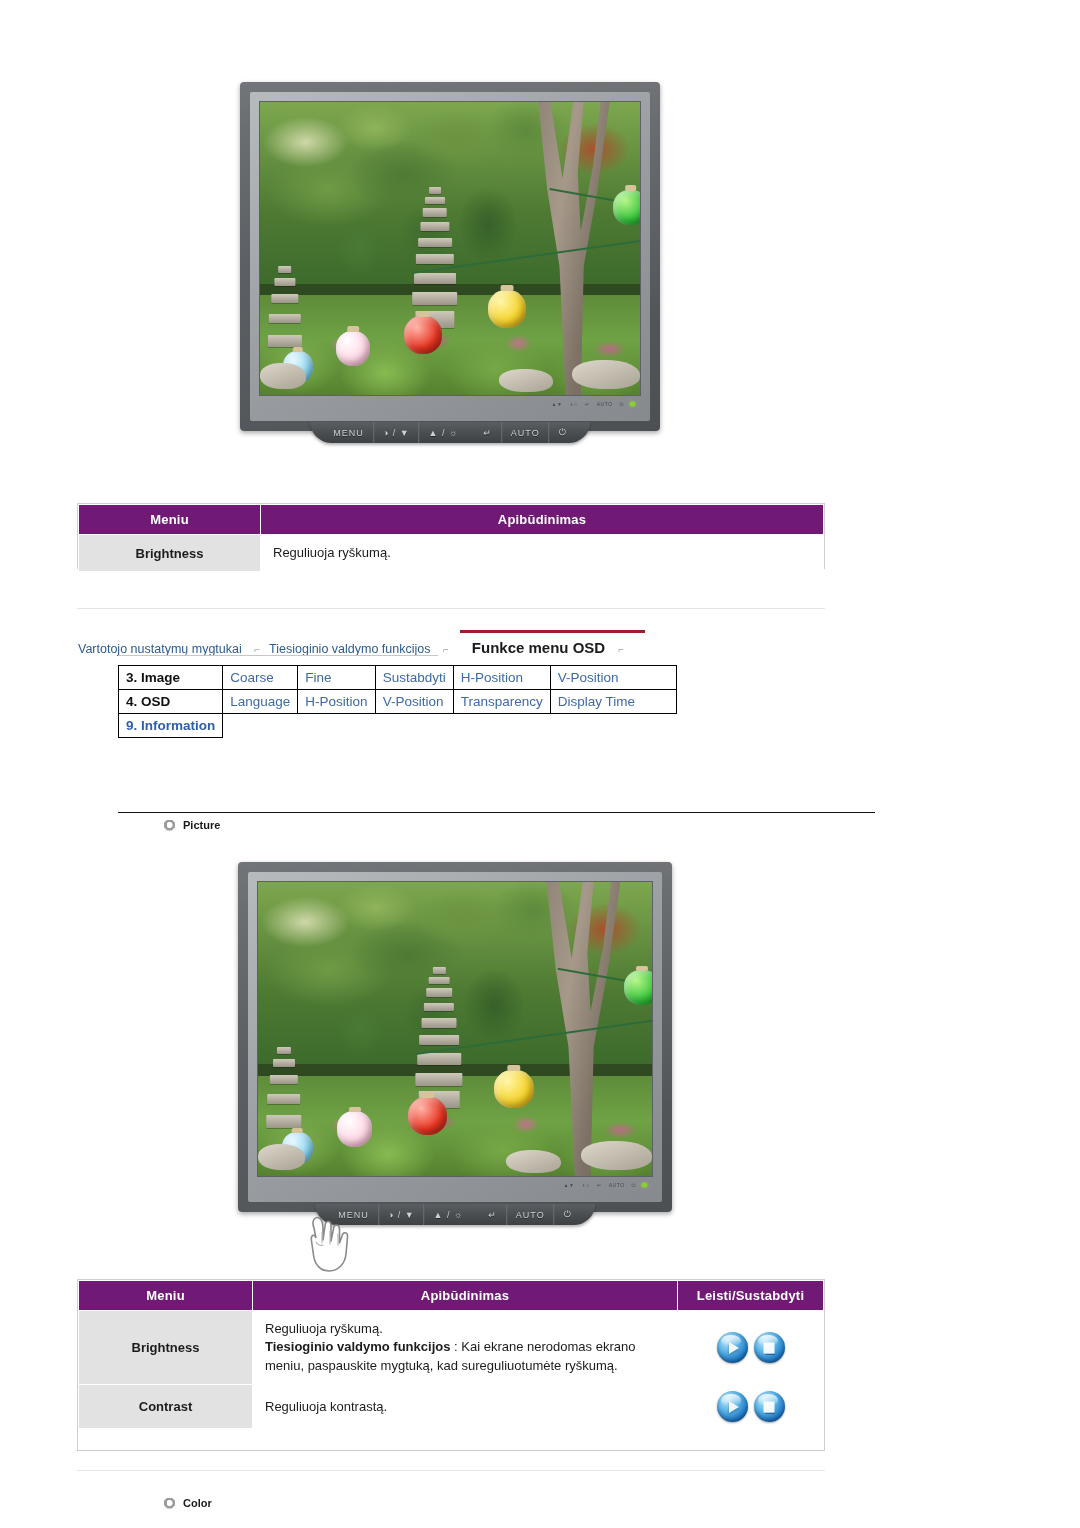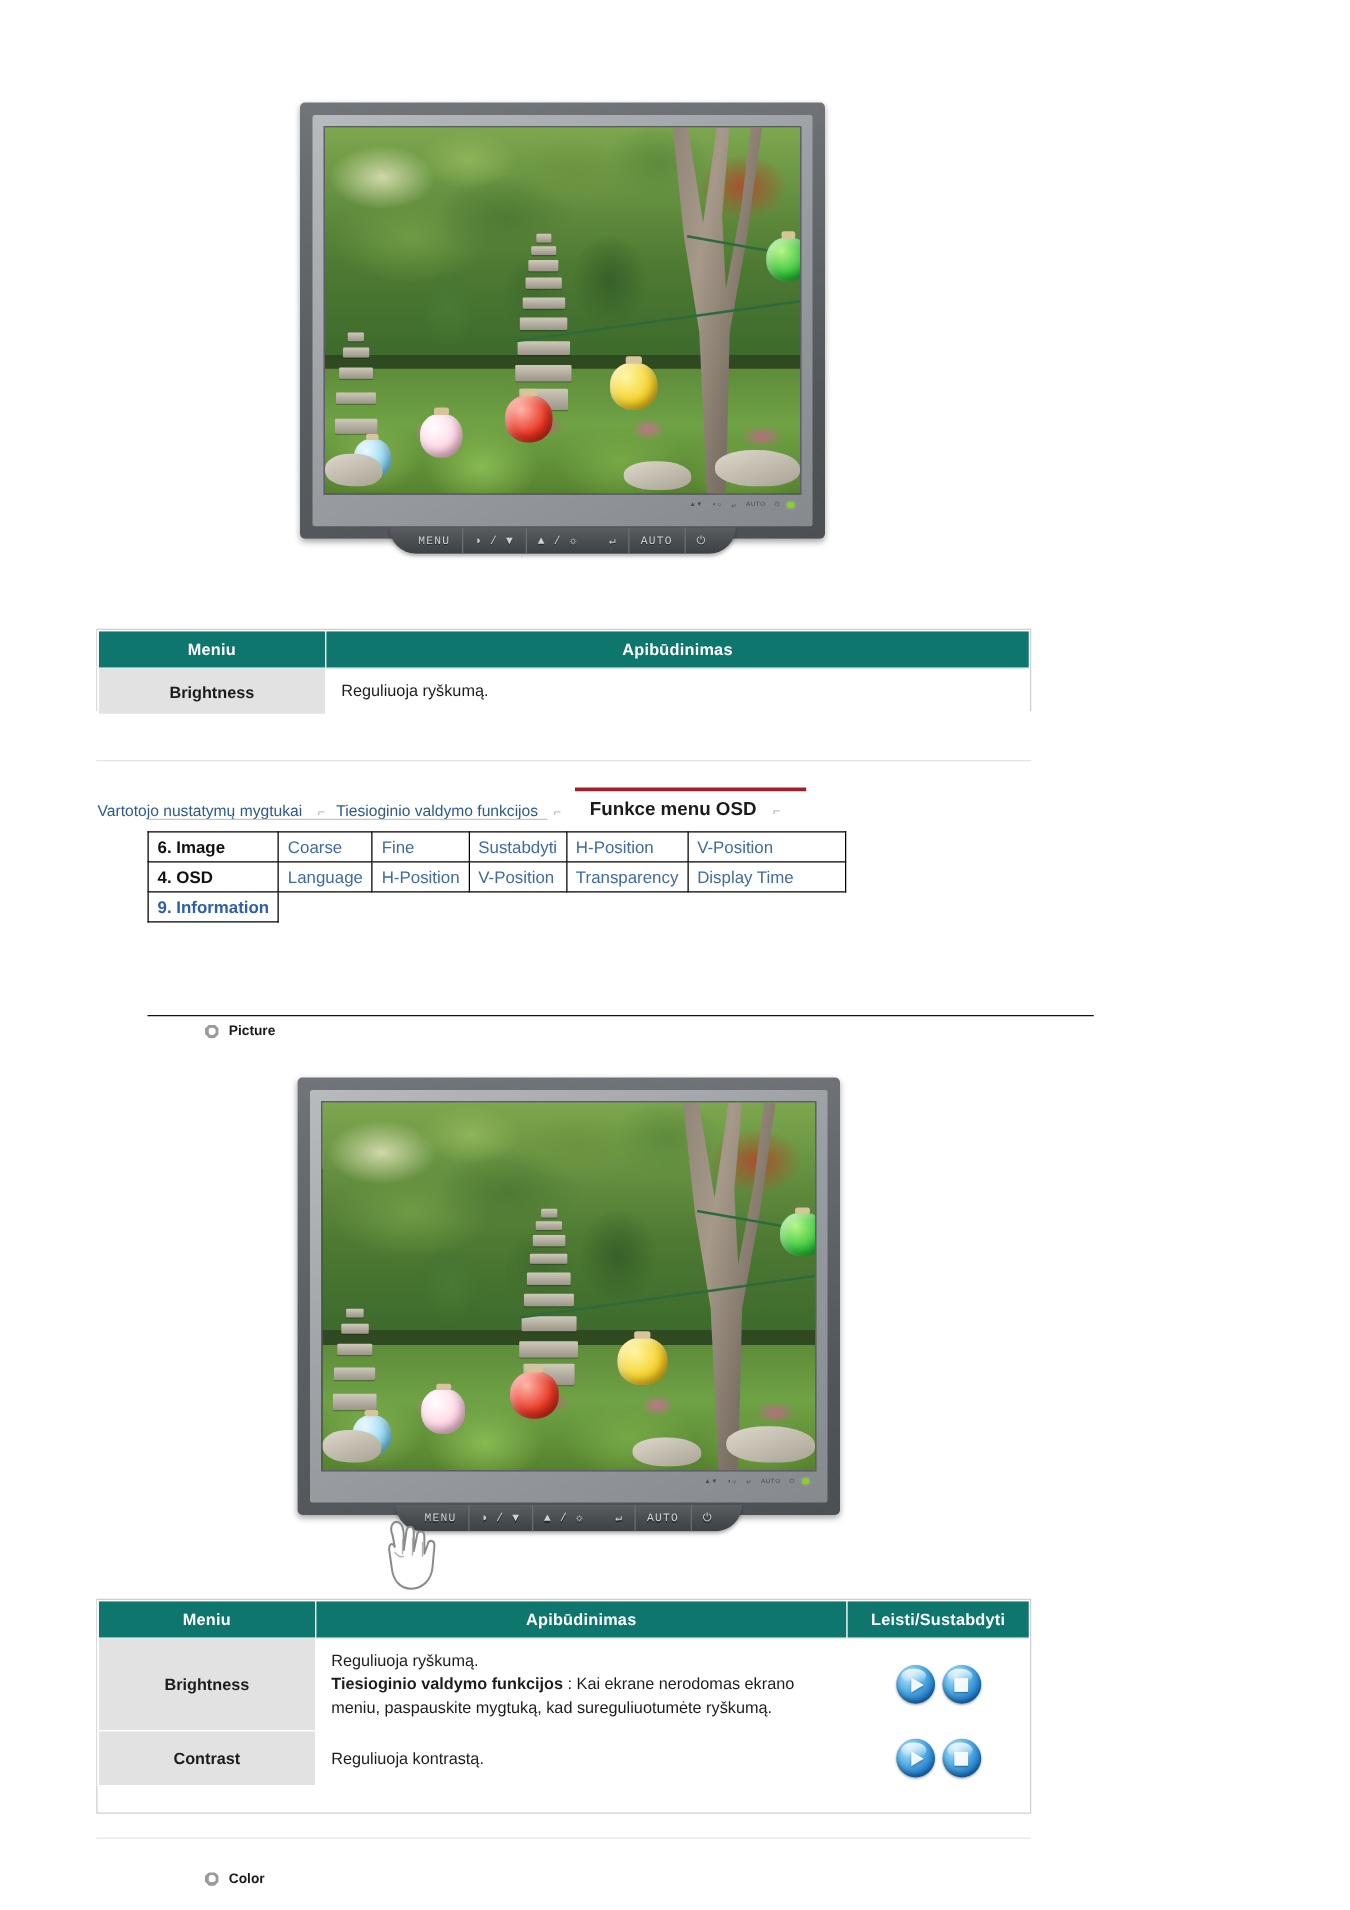--- a/index.html
+++ b/index.html
@@ -68,21 +68,20 @@
     height: 21px;
     box-shadow: 0 2px 3px rgba(0,0,0,.3);
   }
   .cbtn {
     display:flex; align-items:center; justify-content:center;
     font-size:9px; color:#cfd2d5; letter-spacing:1px;
     padding: 0 9px;
     border-right: 1px solid #6b6e72;
     white-space:nowrap;
     text-shadow: 0 1px 0 rgba(0,0,0,.5);
-    font-family: Liberation Mono, monospace;
   }
   .cbtn:last-child { border-right:none; }
   .cbtn.gap { border-right:none; padding-right:16px; }
 
   
   .scene { position:absolute; inset:0; }
   .sky { position:absolute; left:0; top:0; width:100%; height:18%;
          background:linear-gradient(180deg,#f2f4ee 0%,#dfe6d4 100%); }
   .canopy {
     position:absolute; left:0; top:0; width:100%; height:62%;
@@ -204,21 +203,21 @@
   }
   .hexdot::after {
     content:""; position:absolute; left:2.5px; top:2.5px; width:6px; height:6px;
     background:#fff;
     clip-path: polygon(30% 0,70% 0,100% 30%,100% 70%,70% 100%,30% 100%,0 70%,0 30%);
   }
 
   
   .dtable { position:absolute; border-collapse:collapse; background:#fff; }
   .dtable th {
-    background:#0f766e; color:#ffffff; font-size:13px; font-weight:bold;
+    background:#701a75; color:#ffffff; font-size:13px; font-weight:bold;
     padding: 7px 4px; border:1px solid #ffffff; text-align:center;
     letter-spacing:.2px;
   }
   .dtable td {
     border:1px solid #ffffff; font-size:13px; color:#1c1c1c; vertical-align:middle;
   }
   .dtable td.menucell {
     background:#e2e2e2; font-weight:bold; text-align:center; padding:9px 6px;
   }
   .dtable td.desccell { background:#ffffff; padding:9px 12px; line-height:1.42; }
@@ -353,21 +352,21 @@
       <span>Funkce menu OSD</span>
       <span class="sep">⌐</span>
     </div>
   </div>
   <div class="navline" style="left:118px; top:655px; width:320px;"></div>
 
   <div class="osdwrap" style="left:118px; top:665px;">
     <table class="osd">
       <tbody>
         <tr>
-          <td class="num">6. Image</td>
+          <td class="num">3. Image</td>
           <td class="item">Coarse</td>
           <td class="item">Fine</td>
           <td class="item">Sustabdyti</td>
           <td class="item">H-Position</td>
           <td class="item" style="width:126px;">V-Position</td>
         </tr>
         <tr>
           <td class="num">4. OSD</td>
           <td class="item">Language</td>
           <td class="item">H-Position</td>

